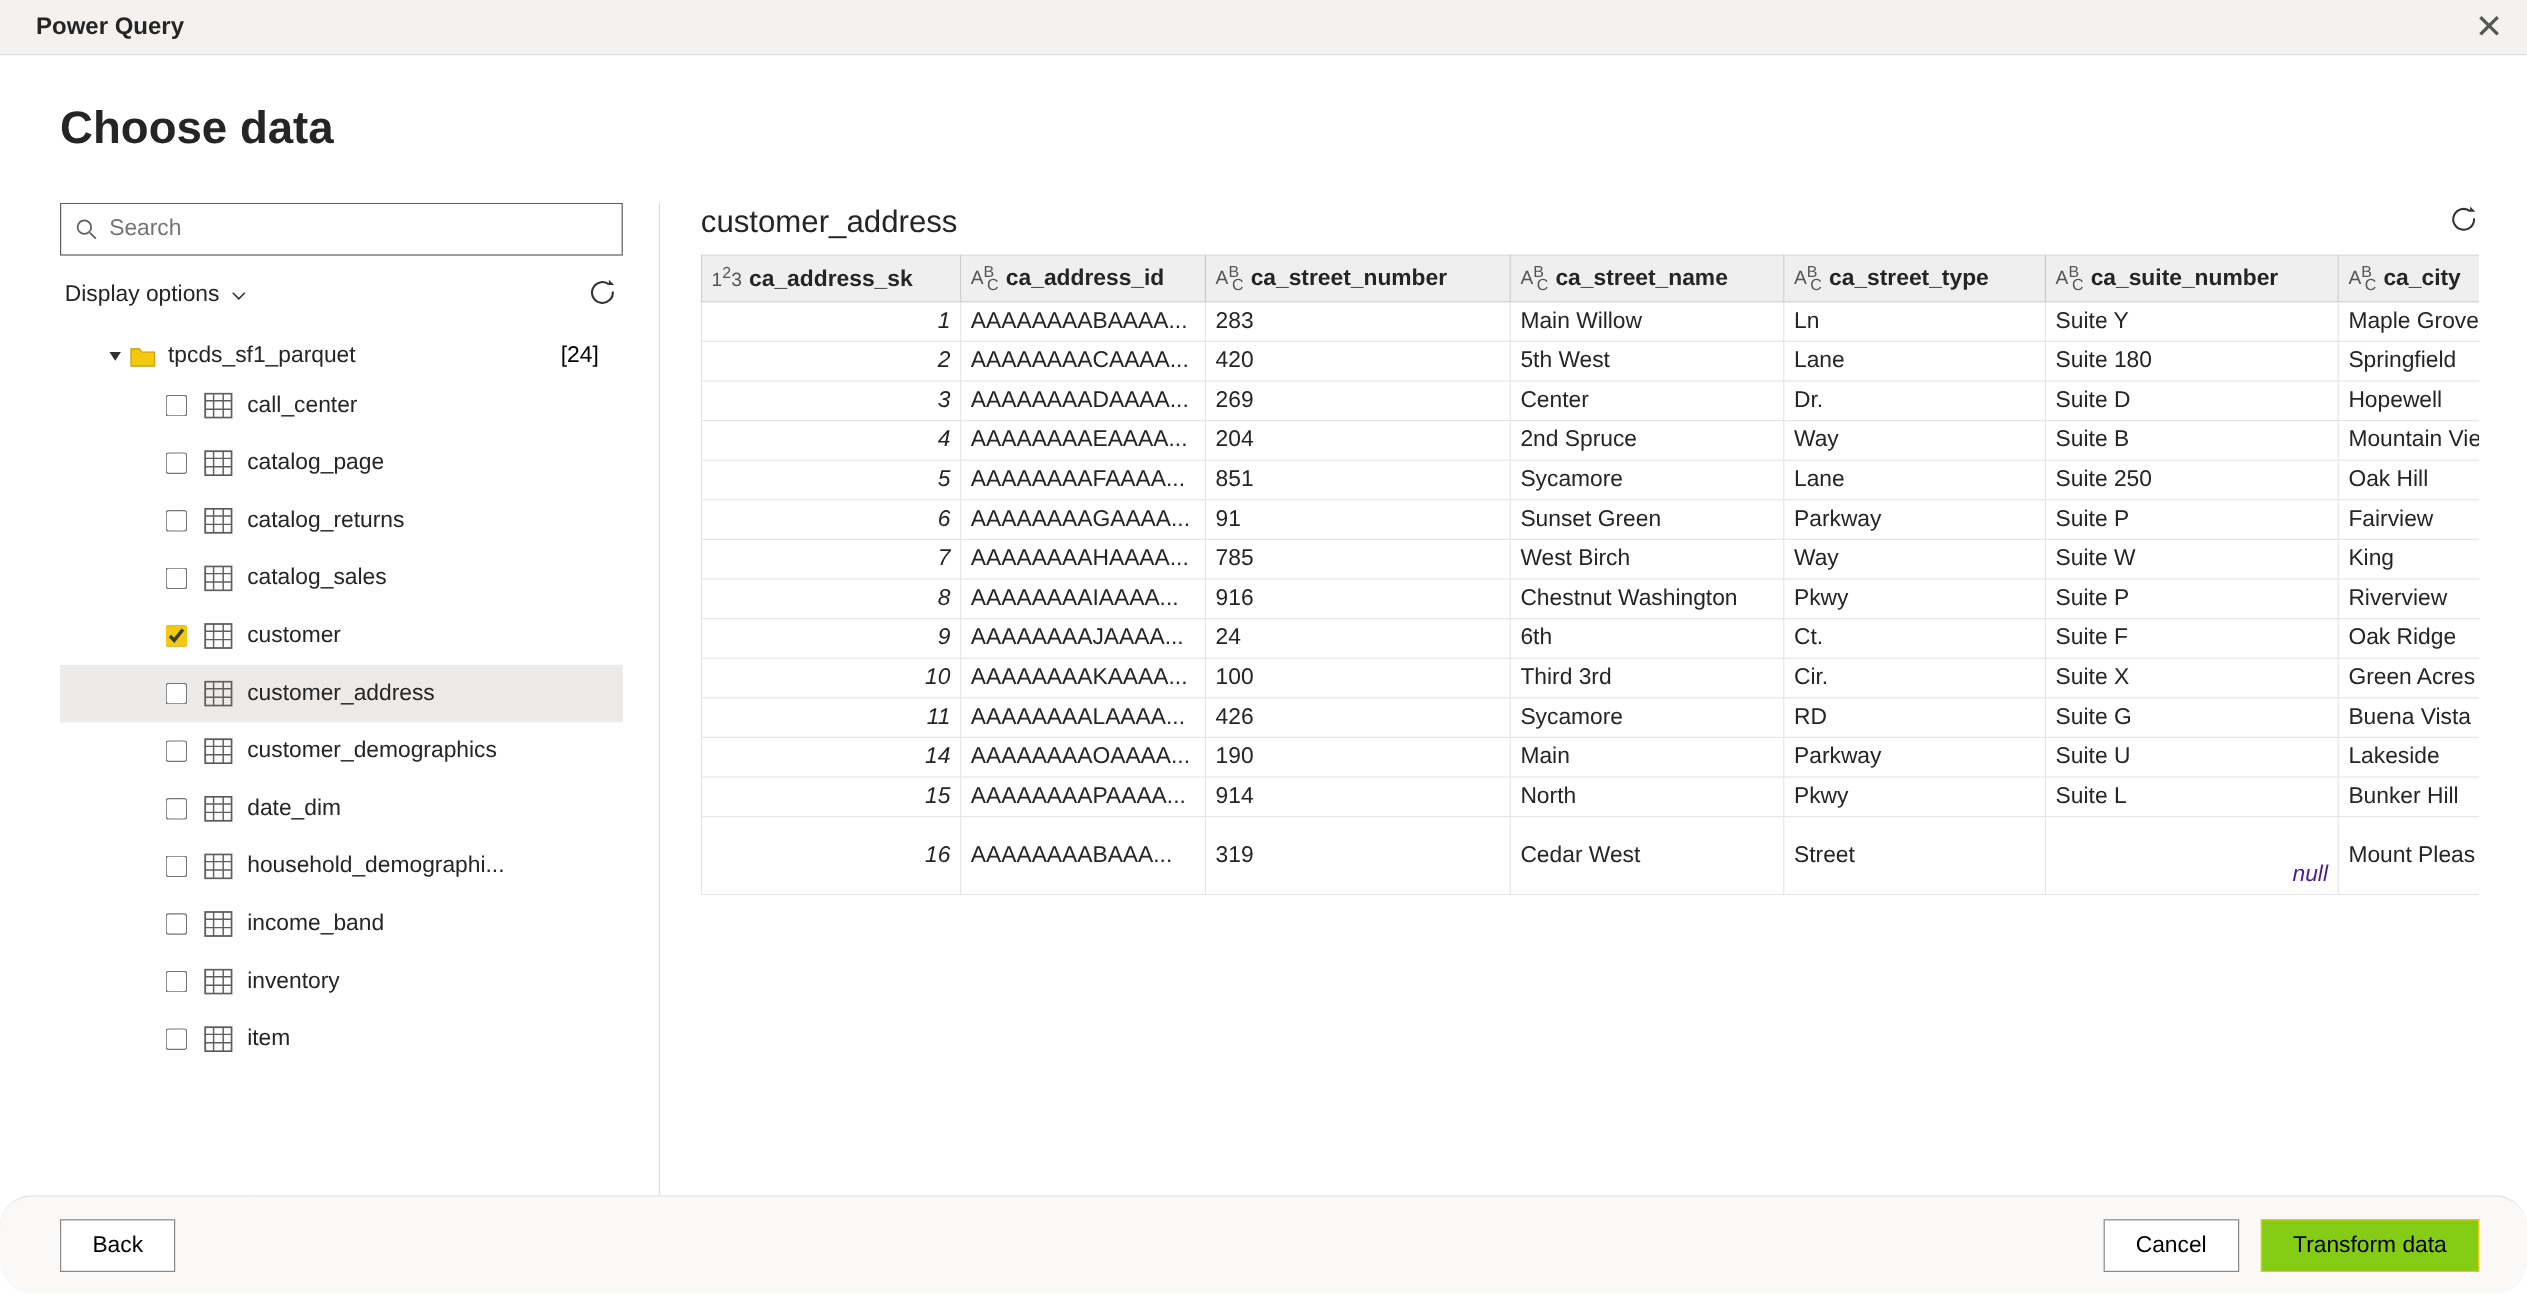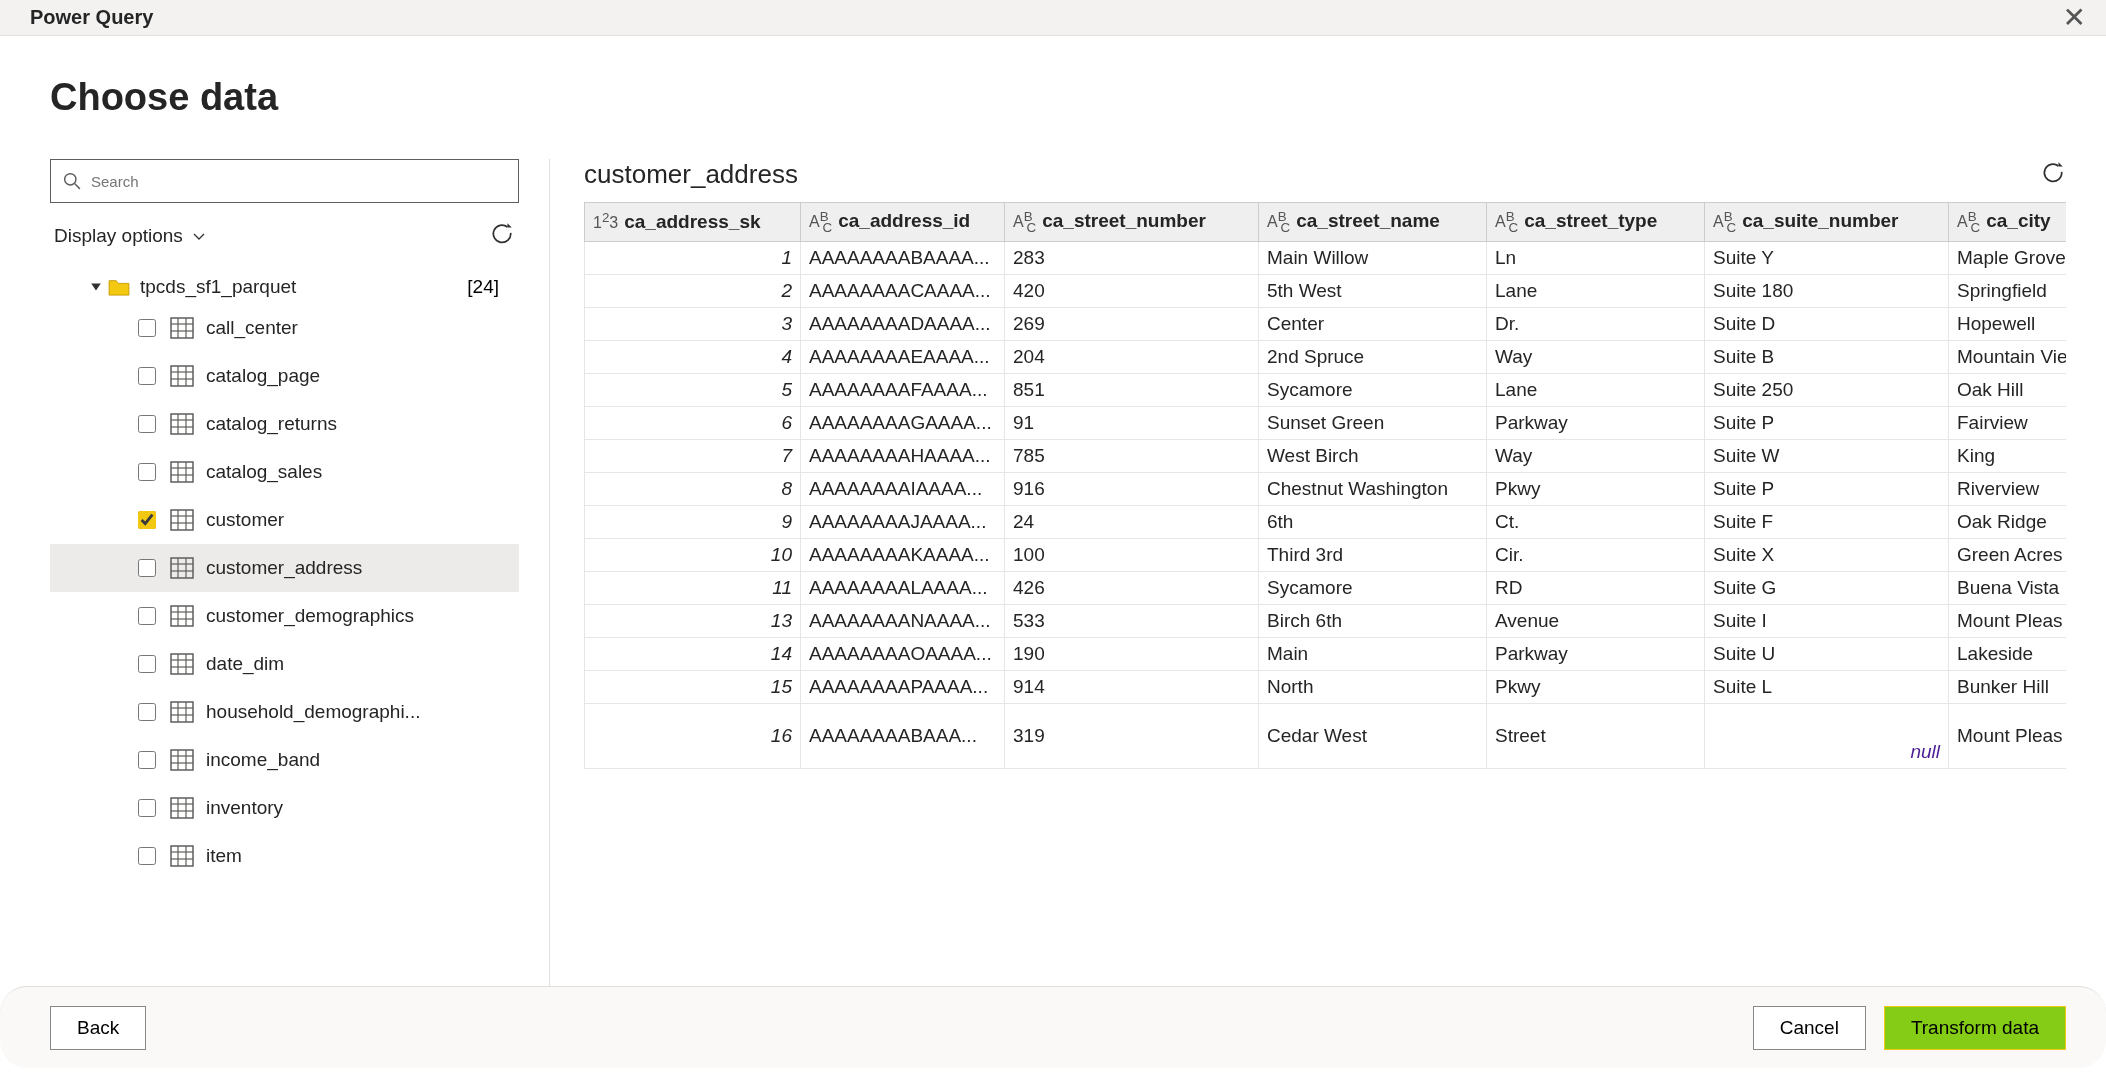--- a/index.html
+++ b/index.html
@@ -8,21 +8,21 @@
     font-size: 14px;
     color: #252525;
     background: #fff;
     width: 2106px;
     height: 1082px;
     overflow: hidden;
     transform-origin: top left;
   }
   
   .titlebar {
-    height: 36px;
+    height: 46px;
     background: #f3f2f1;
     border-bottom: 1px solid #e1dfdd;
     display: flex;
     align-items: center;
     justify-content: space-between;
     padding: 0 20px 0 30px;
   }
   .titlebar-title { font-weight: 700; font-size: 20px; }
   .close-x { font-size: 28px; color: #555; cursor: pointer; line-height: 1; }
   
@@ -48,21 +48,21 @@
   .search-box {
     display: flex;
     align-items: center;
     border: 1px solid #605e5c;
     height: 44px;
     padding: 0 12px;
     margin-bottom: 18px;
   }
   .search-box svg { width: 18px; height: 18px; margin-right: 10px; flex-shrink:0; }
   .search-box input {
-    border: none; outline: none; font-size: 15px; width: 100%; color: #605e5c;
+    border: none; outline: none; font-size: 19px; width: 100%; color: #605e5c;
     background: transparent;
   }
   .display-options-row {
     display: flex; align-items: center; justify-content: space-between;
     margin-bottom: 20px;
     padding: 0 4px;
   }
   .display-options {
     display: flex; align-items: center; font-size: 19px; cursor: pointer;
   }
@@ -449,29 +449,20 @@
               <tr>
                 <td class="numcell">11</td>
                 <td>AAAAAAAALAAAA...</td>
                 <td>426</td>
                 <td>Sycamore</td>
                 <td>RD</td>
                 <td>Suite G</td>
                 <td>Buena Vista</td>
               </tr>
               <tr>
-                <td class="numcell">13</td>
-                <td>AAAAAAAANAAAA...</td>
-                <td>533</td>
-                <td>Birch 6th</td>
-                <td>Avenue</td>
-                <td>Suite I</td>
-                <td>Mount Pleas</td>
-              </tr>
-              <tr>
                 <td class="numcell">14</td>
                 <td>AAAAAAAAOAAAA...</td>
                 <td>190</td>
                 <td>Main</td>
                 <td>Parkway</td>
                 <td>Suite U</td>
                 <td>Lakeside</td>
               </tr>
               <tr>
                 <td class="numcell">15</td>

